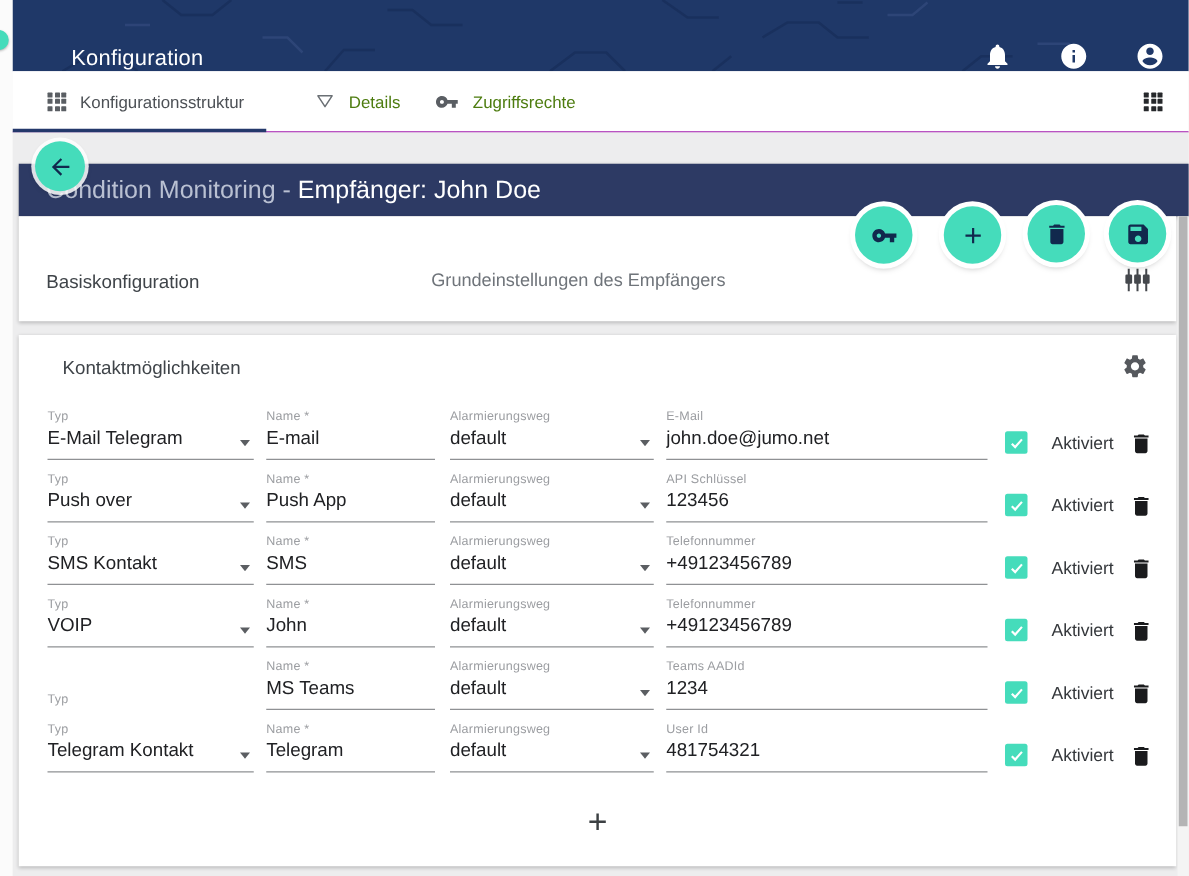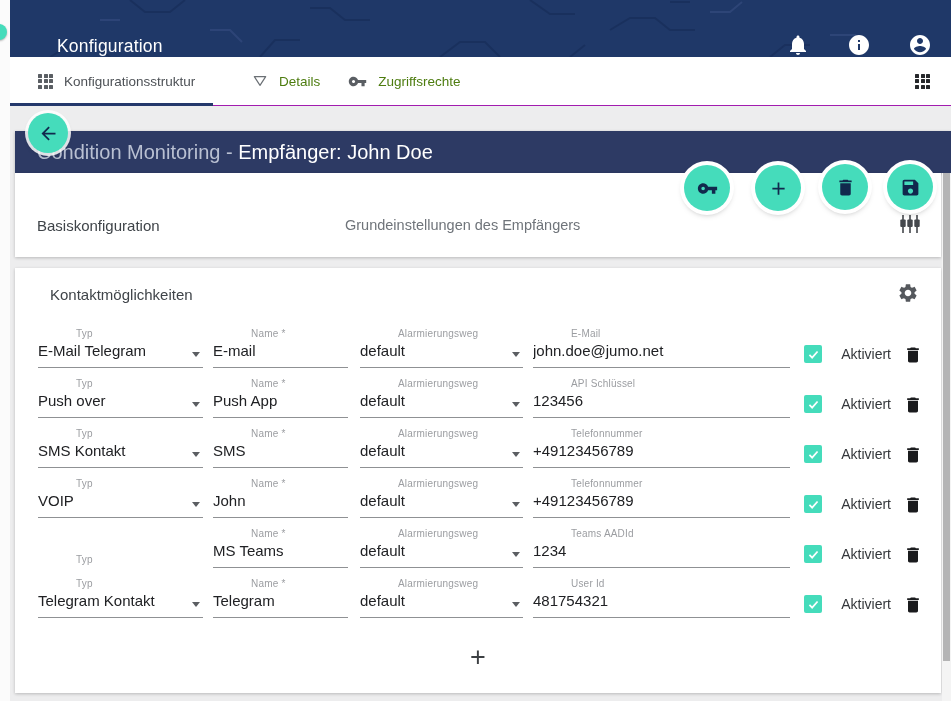--- a/index.html
+++ b/index.html
@@ -49,21 +49,21 @@
   .card1{top:67px;height:84px;}
   .basis-title{position:absolute;left:22px;top:44px;font-size:15px;color:#3f4449;}
   .basis-sub{position:absolute;left:330px;top:44px;font-size:14.5px;color:#6f747a;}
   .tune{position:absolute;right:20px;top:40px;width:22px;height:22px;cursor:pointer;display:inline-flex;}
   .card2{top:162px;height:425px;}
   .card2-title{position:absolute;left:35px;top:18px;font-size:15px;color:#3f4449;}
   .gear{position:absolute;right:22px;top:14px;width:22px;height:22px;cursor:pointer;display:inline-flex;}
   .rows{position:absolute;left:23px;right:18px;top:50px;}
   .crow{display:flex;align-items:flex-end;height:50px;box-sizing:border-box;}
   .field{position:relative;}
-  .flabel{font-size:10px;color:#9b9da1;margin-bottom:3px;letter-spacing:.2px;margin-left:38px;}
+  .flabel{font-size:10px;color:#9b9da1;margin-bottom:3px;letter-spacing:.2px;}
   .fval{position:relative;height:21px;border-bottom:1px solid #8f9194;font-size:15px;color:#202124;white-space:nowrap;overflow:hidden;padding-bottom:4px;box-sizing:content-box;}
   .caret{position:absolute;right:3px;bottom:10px;width:0;height:0;border-left:4.5px solid transparent;border-right:4.5px solid transparent;border-top:5px solid #5b5e62;}
   .w-typ{width:165px;margin-right:10px;}
   .w-name{width:135px;margin-right:12px;}
   .w-weg{width:163px;margin-right:10px;}
   .w-val{flex:1;margin-right:14px;}
   .chk-group{display:flex;align-items:center;gap:9px;margin-bottom:5px;flex:none;}
   .chk{width:18px;height:18px;background:#45dcbb;border-radius:2px;display:inline-flex;align-items:center;justify-content:center;cursor:pointer;}
   .chk svg{width:13px;height:13px;}
   .chk-label{font-size:14px;color:#34373b;width:60px;text-align:right;}

